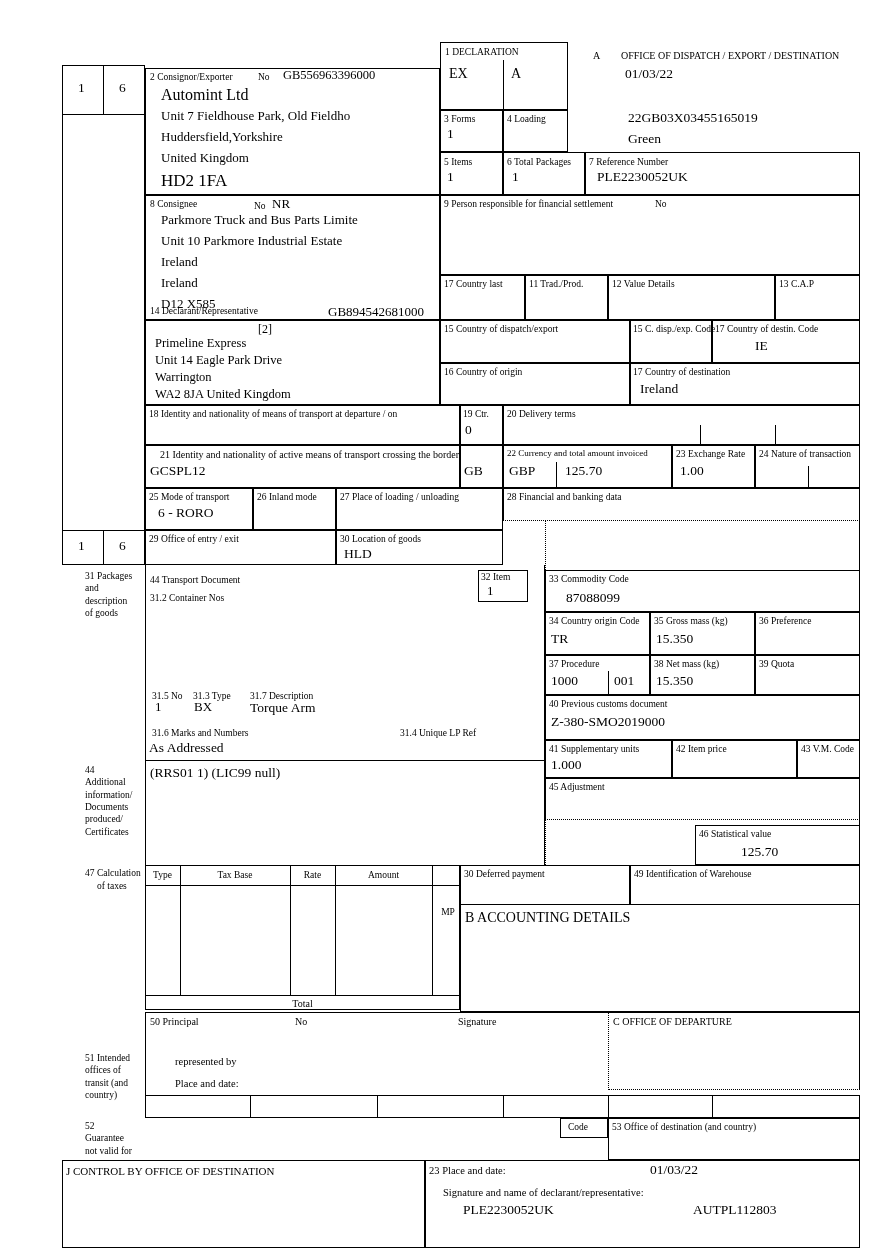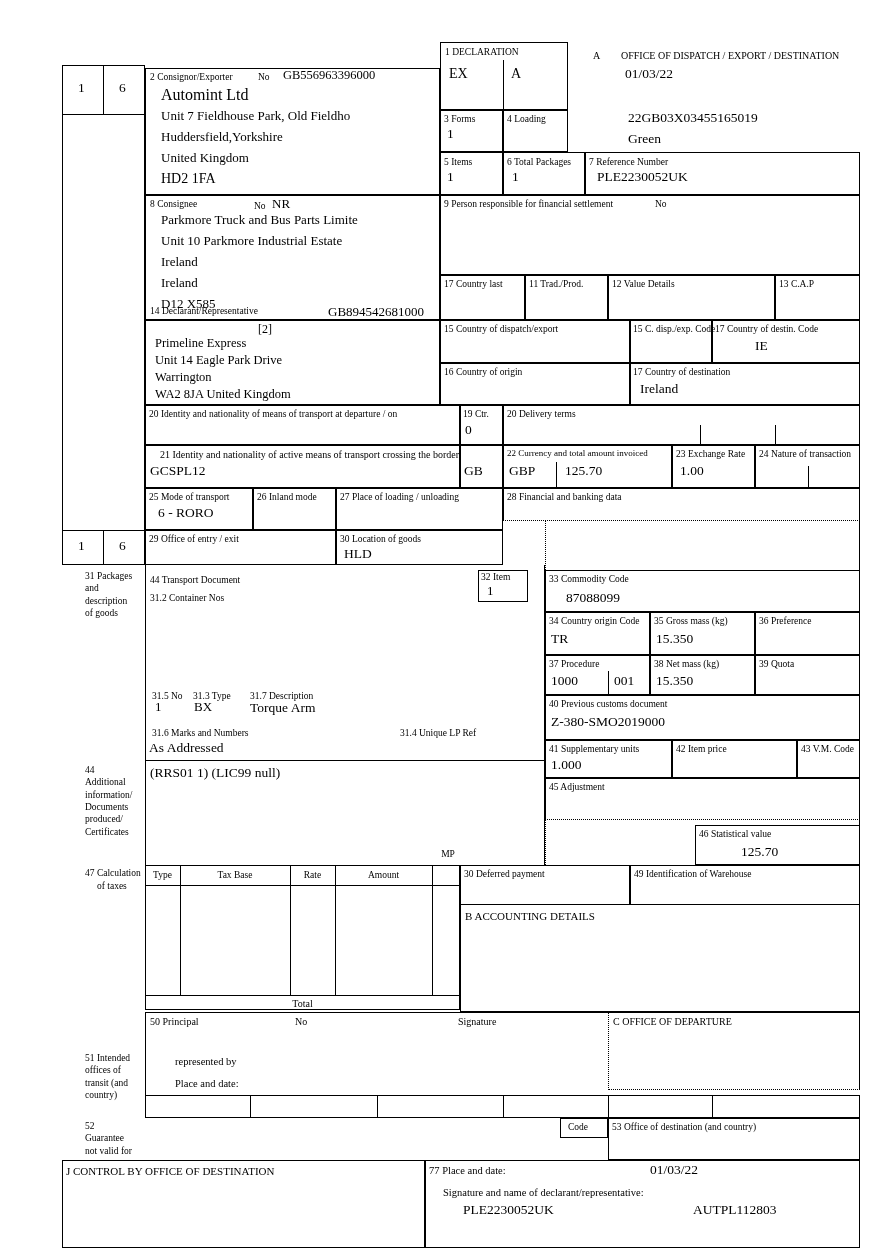--- a/index.html
+++ b/index.html
@@ -38,21 +38,21 @@
   <span class="v" style="left:628px;top:131px">Green</span>
 
   <div class="b" style="left:145px;top:68px;width:295px;height:127px"></div>
   <span class="t" style="left:150px;top:71px">2 Consignor/Exporter</span>
   <span class="t" style="left:258px;top:71px">No</span>
   <span class="v" style="left:283px;top:68px;font-size:12.5px">GB556963396000</span>
   <span class="v" style="left:161px;top:86px;font-size:16px">Automint Ltd</span>
   <span class="v" style="left:161px;top:108px;font-size:13px">Unit 7 Fieldhouse Park, Old Fieldho</span>
   <span class="v" style="left:161px;top:129px;font-size:13px">Huddersfield,Yorkshire</span>
   <span class="v" style="left:161px;top:150px;font-size:13px">United Kingdom</span>
-  <span class="v" style="left:161px;top:171px;font-size:14px">HD2 1FA</span>
+  <span class="v" style="left:161px;top:171px;font-size:17px">HD2 1FA</span>
 
   <div class="b" style="left:440px;top:110px;width:63px;height:42px"></div>
   <div class="b" style="left:503px;top:110px;width:65px;height:42px"></div>
   <span class="t" style="left:444px;top:113px">3 Forms</span>
   <span class="v" style="left:447px;top:126px">1</span>
   <span class="t" style="left:507px;top:113px">4 Loading</span>
   <div class="b" style="left:440px;top:152px;width:63px;height:43px"></div>
   <div class="b" style="left:503px;top:152px;width:82px;height:43px"></div>
   <div class="b" style="left:585px;top:152px;width:275px;height:43px"></div>
   <span class="t" style="left:444px;top:156px">5 Items</span>
@@ -105,21 +105,21 @@
   <div class="b" style="left:630px;top:363px;width:230px;height:42px"></div>
   <span class="t" style="left:444px;top:366px">16 Country of origin</span>
   <span class="t" style="left:633px;top:366px">17 Country of destination</span>
   <span class="v" style="left:640px;top:381px">Ireland</span>
 
   <div class="b" style="left:145px;top:405px;width:315px;height:40px"></div>
   <div class="b" style="left:460px;top:405px;width:43px;height:40px"></div>
   <div class="b" style="left:503px;top:405px;width:357px;height:40px"></div>
   <div class="b" style="left:700px;top:425px;width:0;height:20px;border:none;border-left:1px solid #000"></div>
   <div class="b" style="left:775px;top:425px;width:0;height:20px;border:none;border-left:1px solid #000"></div>
-  <span class="t" style="left:149px;top:408px">20 Identity and nationality of means of transport at departure / on</span>
+  <span class="t" style="left:149px;top:408px">18 Identity and nationality of means of transport at departure / on</span>
   <span class="t" style="left:463px;top:408px">19 Ctr.</span>
   <span class="v" style="left:465px;top:422px">0</span>
   <span class="t" style="left:507px;top:408px">20 Delivery terms</span>
 
   <div class="b" style="left:145px;top:445px;width:315px;height:43px"></div>
   <div class="b" style="left:460px;top:445px;width:43px;height:43px"></div>
   <div class="b" style="left:503px;top:445px;width:169px;height:43px"></div>
   <div class="b" style="left:556px;top:462px;width:0;height:26px;border:none;border-left:1px solid #000"></div>
   <div class="b" style="left:672px;top:445px;width:83px;height:43px"></div>
   <div class="b" style="left:755px;top:445px;width:105px;height:43px"></div>
@@ -225,29 +225,29 @@
   <div class="b" style="left:180px;top:865px;width:0;height:130px;border:none;border-left:1px solid #000"></div>
   <div class="b" style="left:290px;top:865px;width:0;height:130px;border:none;border-left:1px solid #000"></div>
   <div class="b" style="left:335px;top:865px;width:0;height:130px;border:none;border-left:1px solid #000"></div>
   <div class="b" style="left:432px;top:865px;width:0;height:130px;border:none;border-left:1px solid #000"></div>
   <div class="b" style="left:145px;top:885px;width:315px;height:0;border:none;border-top:1px solid #000"></div>
   <div class="b" style="left:145px;top:995px;width:315px;height:0;border:none;border-top:1px solid #000"></div>
   <span class="t c" style="left:145px;top:869px;width:35px">Type</span>
   <span class="t c" style="left:180px;top:869px;width:110px">Tax Base</span>
   <span class="t c" style="left:290px;top:869px;width:45px">Rate</span>
   <span class="t c" style="left:335px;top:869px;width:97px">Amount</span>
-  <span class="t c" style="left:432px;top:848px;width:32px">MP</span>
+  <span class="t c" style="left:432px;top:906px;width:32px">MP</span>
   <span class="t c" style="left:145px;top:997px;width:315px;font-size:10px">Total</span>
 
   <div class="b" style="left:460px;top:865px;width:170px;height:40px"></div>
   <div class="b" style="left:630px;top:865px;width:230px;height:40px"></div>
   <span class="t" style="left:464px;top:868px">30 Deferred payment</span>
   <span class="t" style="left:634px;top:868px">49 Identification of Warehouse</span>
   <div class="b" style="left:460px;top:905px;width:400px;height:107px;border:none;border-left:1px solid #000;border-right:1px solid #000;border-bottom:1px solid #000"></div>
-  <span class="t" style="left:465px;top:909px;font-size:11px">B ACCOUNTING DETAILS</span>
+  <span class="t" style="left:465px;top:909px;font-size:14px">B ACCOUNTING DETAILS</span>
 
   <div class="b" style="left:145px;top:1012px;width:463px;height:83px;border:none;border-left:1px solid #000;border-top:1px solid #000"></div>
   <div class="b" style="left:608px;top:1012px;width:252px;height:78px;border:none;border-left:1px dotted #000;border-bottom:1px dotted #000;border-top:1px solid #000;border-right:1px solid #000"></div>
   <span class="t" style="left:150px;top:1015px;font-size:10px">50 Principal</span>
   <span class="t" style="left:295px;top:1015px;font-size:10px">No</span>
   <span class="t" style="left:458px;top:1015px;font-size:10px">Signature</span>
   <span class="t" style="left:613px;top:1015px;font-size:10px">C OFFICE OF DEPARTURE</span>
   <span class="t" style="left:85px;top:1052px">51 Intended
 offices of
 transit (and
@@ -266,19 +266,19 @@
 Guarantee
 not valid for</span>
   <div class="b" style="left:560px;top:1118px;width:48px;height:20px"></div>
   <span class="t" style="left:568px;top:1121px">Code</span>
   <div class="b" style="left:608px;top:1118px;width:252px;height:42px"></div>
   <span class="t" style="left:612px;top:1121px">53 Office of destination (and country)</span>
 
   <div class="b" style="left:62px;top:1160px;width:363px;height:88px"></div>
   <div class="b" style="left:425px;top:1160px;width:435px;height:88px"></div>
   <span class="t" style="left:66px;top:1164px;font-size:11px">J CONTROL BY OFFICE OF DESTINATION</span>
-  <span class="t" style="left:429px;top:1164px;font-size:10.5px">77 Place and date:</span>
+  <span class="t" style="left:429px;top:1164px;font-size:10.5px">23 Place and date:</span>
   <span class="v" style="left:650px;top:1162px">01/03/22</span>
   <span class="t" style="left:443px;top:1186px;font-size:10.5px">Signature and name of declarant/representative:</span>
   <span class="v" style="left:463px;top:1202px">PLE2230052UK</span>
   <span class="v" style="left:693px;top:1202px">AUTPL112803</span>
 
 </div>
 
 </body></html>

